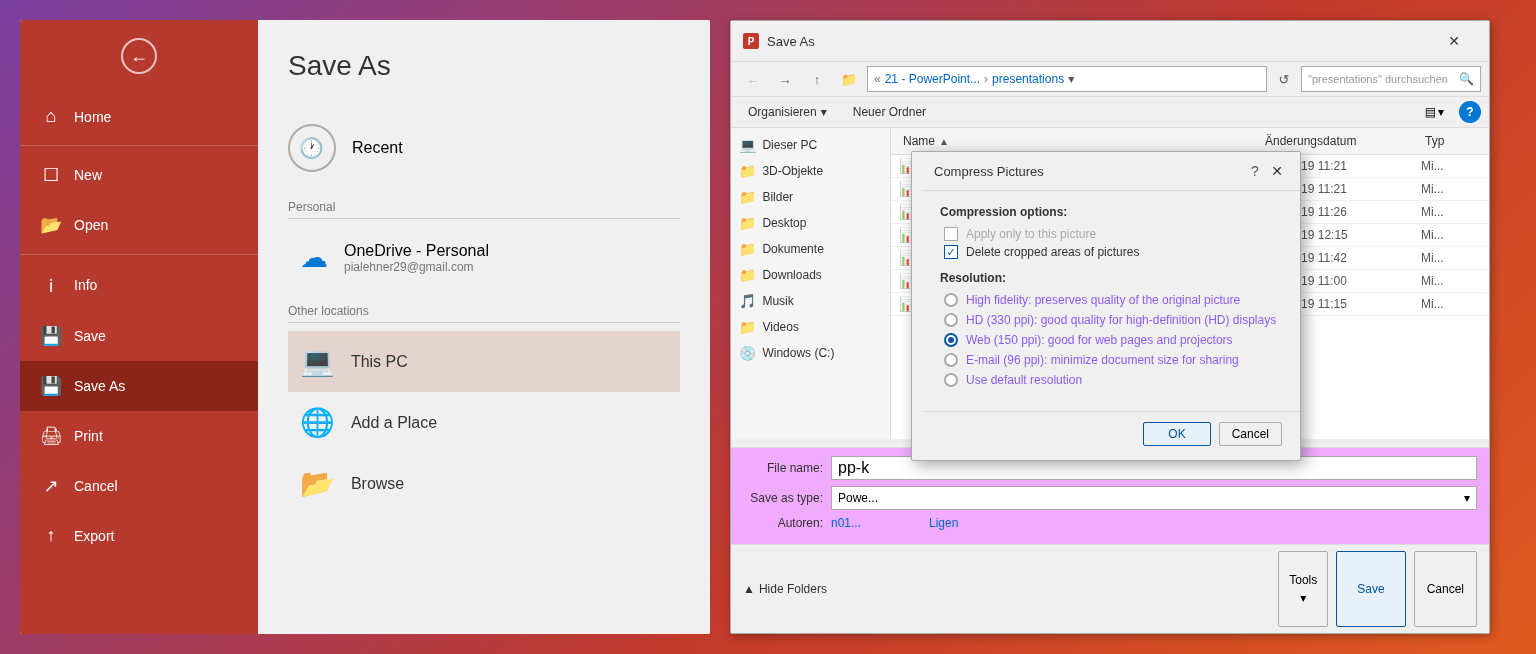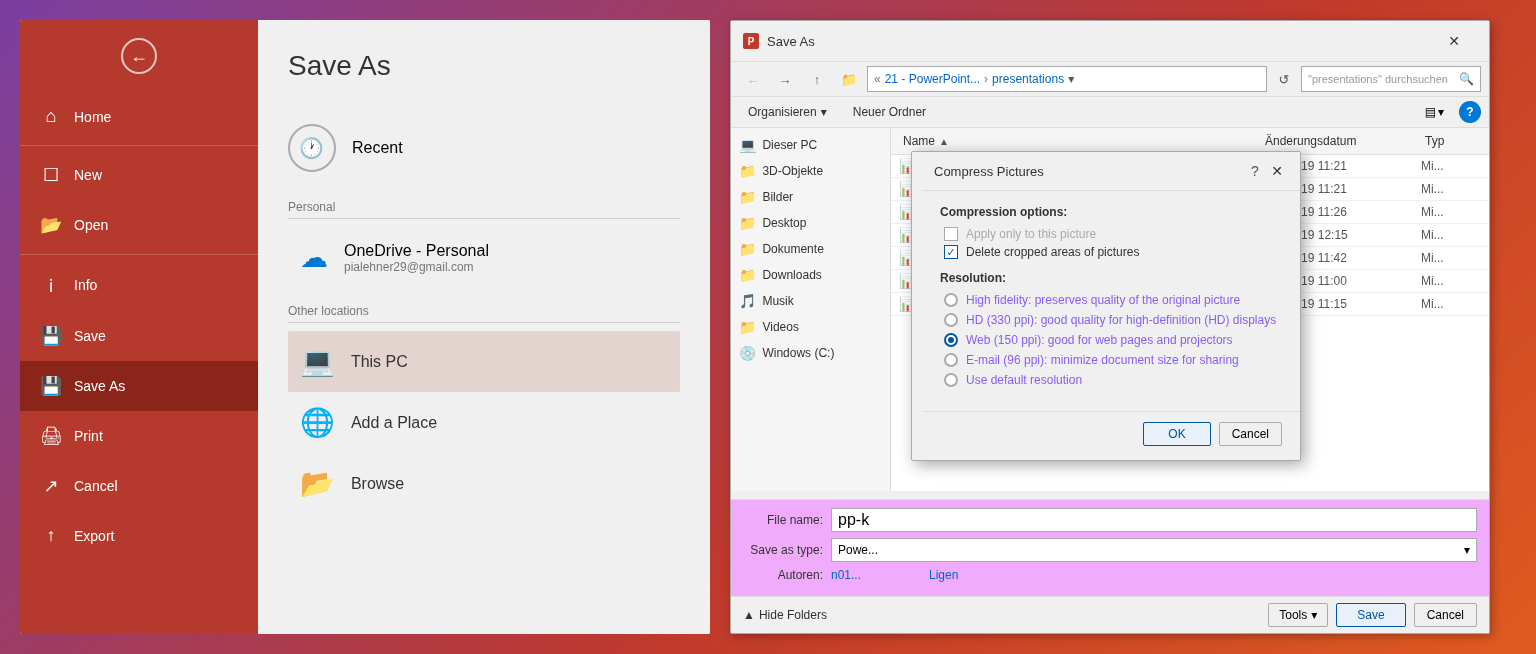--- a/index.html
+++ b/index.html
@@ -400,26 +400,27 @@
     }
     .bottom-right-btns {
       margin-left: auto;
       display: flex;
       gap: 8px;
     }
     .tools-btn {
       display: flex;
       align-items: center;
       gap: 4px;
-      padding: 4px 10px;
+      padding: 21px 10px;
       border: 1px solid #aaa;
       background: #f0f0f0;
       font-size: 12px;
       cursor: pointer;
       border-radius: 2px;
+      flex-direction: column;
     }
     .save-btn {
       padding: 4px 20px;
       border: 1px solid #0055a5;
       background: #e8f0fa;
       font-size: 12px;
       cursor: pointer;
       border-radius: 2px;
       color: #0055a5;
     }

